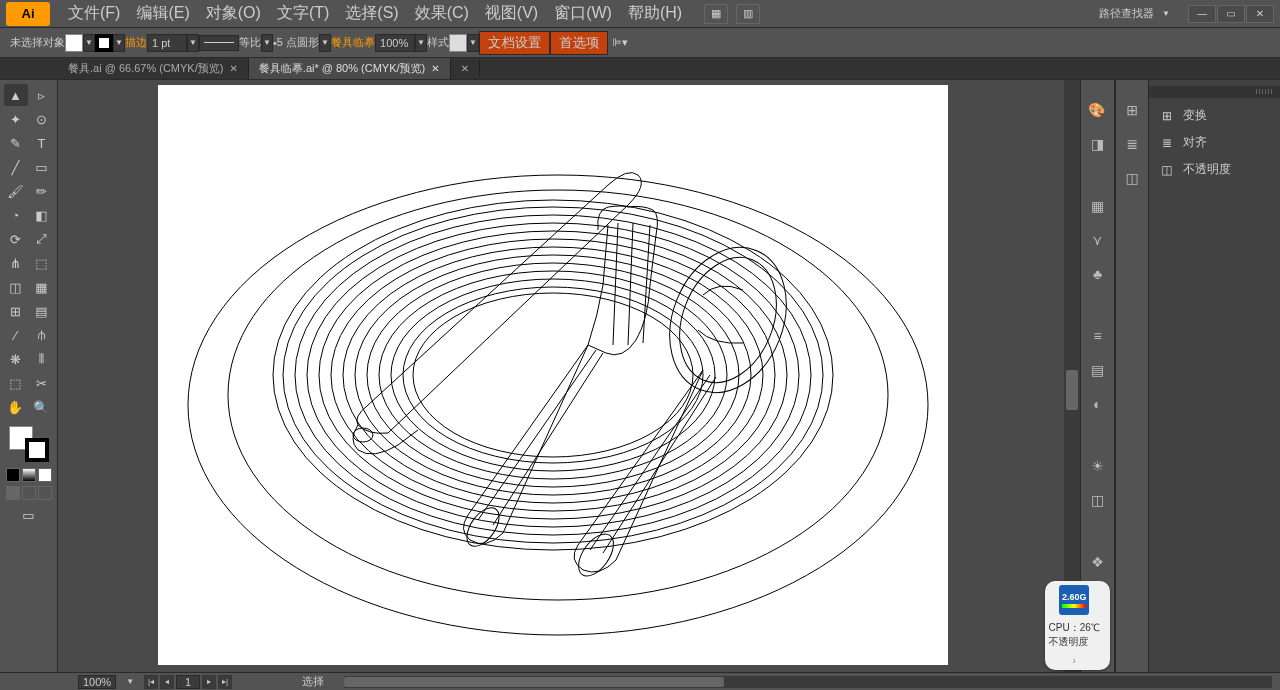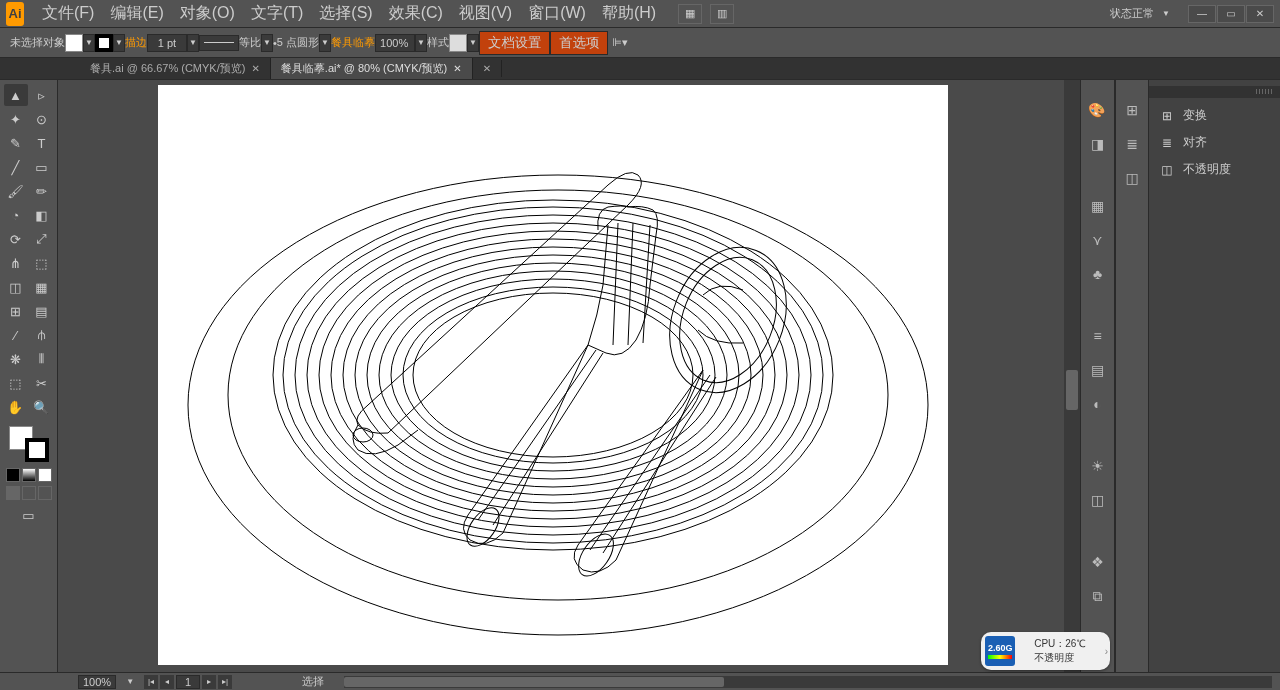--- a/index.html
+++ b/index.html
@@ -1,38 +1,38 @@
 <!DOCTYPE html>
 <html><head>
 <meta charset="utf-8">
 <style>
   * { margin: 0; padding: 0; box-sizing: border-box; font-family: "Microsoft YaHei", sans-serif; }
   body { width: 1280px; height: 690px; background: #4a4a4a; color: #ccc; font-size: 11px; overflow: hidden; position: relative; }
   
   
   .menubar { height: 28px; background: #535353; display: flex; align-items: center; padding: 0 6px; border-bottom: 1px solid #2a2a2a; }
-  .logo { width: 18px; height: 24px; background: #ff9a00; color: #404040; font-weight: bold; font-size: 13px; display: flex; align-items: center; justify-content: center; border-radius: 3px; margin-right: 10px; }
+  .logo { width: 44px; height: 24px; background: #ff9a00; color: #000000; font-weight: bold; font-size: 13px; display: flex; align-items: center; justify-content: center; border-radius: 3px; margin-right: 10px; }
   .menu-item { padding: 0 8px; cursor: pointer; font-size: 16px; }
   .menubar-right { margin-left: auto; display: flex; align-items: center; gap: 8px; }
   .win-controls { display: flex; gap: 1px; margin-left: 10px; }
   .win-btn { width: 28px; height: 18px; background: #4a4a4a; border: 1px solid #666; display: flex; align-items: center; justify-content: center; font-size: 10px; }
   .icon-btn { width: 24px; height: 20px; border: 1px solid #666; display:flex; align-items:center; justify-content:center; }
 
   
   .options-bar { height: 30px; background: #535353; display: flex; align-items: center; padding: 0 10px; border-bottom: 1px solid #2a2a2a; font-size: 11px; }
   .opt-label { color: #ff9a00; }
   .opt-input { background: #3a3a3a; border: 1px solid #2a2a2a; color: #ccc; padding: 1px 4px; height: 18px; font-size: 11px; }
   .swatch { width: 18px; height: 18px; border: 1px solid #888; }
   .dropdown-arrow { width: 12px; height: 18px; background: #3a3a3a; border:1px solid #2a2a2a; display:flex; align-items:center; justify-content:center; font-size:8px; }
   .opt-btn { background: #c2410c; border: 1px solid #2a2a2a; padding: 2px 8px; color: #ccc; }
   .stroke-line { width: 40px; height: 16px; background: #3a3a3a; border:1px solid #2a2a2a; display:flex; align-items:center; justify-content:center;}
   .stroke-line::after { content:""; width: 30px; height:1px; background:#ccc; }
 
   
-  .doc-tabs { height: 22px; background: #323232; display: flex; align-items: center; padding-left: 80px; border-bottom: 1px solid #2a2a2a; }
+  .doc-tabs { height: 22px; background: #323232; display: flex; align-items: center; padding-left: 58px; border-bottom: 1px solid #2a2a2a; }
   .doc-tab { padding: 3px 10px; font-size: 11px; color: #aaa; border-right: 1px solid #222; display:flex; align-items:center; gap:6px; }
   .doc-tab.active { background: #4a4a4a; color: #ddd; }
   .tab-close { font-size: 10px; }
 
   
   .main { display: flex; height: calc(690px - 28px - 30px - 22px - 18px); }
   
   
   .toolbox { width: 58px; background: #535353; display: flex; flex-direction: column; padding: 4px 2px; border-right: 1px solid #2a2a2a; }
   .tool-row { display: flex; justify-content: center; gap: 2px; margin-bottom: 2px; }
@@ -65,21 +65,21 @@
 
   
   .status-bar { height: 18px; background: #535353; display: flex; align-items: center; padding: 0 8px; gap: 10px; font-size: 11px; position:absolute; bottom:0; left:0; right:0; border-top:1px solid #2a2a2a;}
   .zoom-box { background:#3a3a3a; border:1px solid #2a2a2a; padding:0 4px; }
   .nav-arrows { display:flex; gap:2px; }
   .nav-arrow { width:14px; height:14px; background:#3a3a3a; display:flex; align-items:center; justify-content:center; font-size:8px;}
   .hscroll { flex:1; height:12px; background:#3a3a3a; position:relative; margin-left:10px;}
   .hthumb { position:absolute; left:0; top:1px; height:10px; width:380px; background:#666; border-radius:2px;}
 
   
-  .cpu-widget { position:absolute; right:170px; bottom:20px; background:#f0f0f0; border-radius:10px; padding:4px 2px 4px 4px; display:flex; align-items:center; gap:19px; color:#333; font-size:10px; box-shadow:0 1px 3px rgba(0,0,0,.4);}
+  .cpu-widget { position:absolute; right:170px; bottom:20px; background:#f0f0f0; border-radius:10px; padding:4px 10px 4px 4px; display:flex; align-items:center; gap:6px; color:#333; font-size:10px; box-shadow:0 1px 3px rgba(0,0,0,.4);flex-direction:column;}
   .cpu-badge { width:30px; height:30px; background:#1a5fb4; color:#fff; font-size:9px; font-weight:bold; display:flex; flex-direction:column; align-items:center; justify-content:center; border-radius:3px; line-height:1;}
   .cpu-badge-bar { width:24px; height:4px; background:linear-gradient(90deg,#0f0,#ff0,#f00); margin-top:2px;}
 
   svg { display:block; }
 </style>
 </head>
 <body>
 
 <div class="menubar">
   <div class="logo">Ai</div>
@@ -88,38 +88,38 @@
   <div class="menu-item">对象(O)</div>
   <div class="menu-item">文字(T)</div>
   <div class="menu-item">选择(S)</div>
   <div class="menu-item">效果(C)</div>
   <div class="menu-item">视图(V)</div>
   <div class="menu-item">窗口(W)</div>
   <div class="menu-item">帮助(H)</div>
   <div class="icon-btn" style="margin-left:14px">▦</div>
   <div class="icon-btn" style="margin-left:8px">▥</div>
   <div class="menubar-right">
-    <span>状态正常</span>
+    <span>路径查找器</span>
     <span style="font-size:8px">▼</span>
     <div class="win-controls">
       <div class="win-btn">—</div>
       <div class="win-btn">▭</div>
       <div class="win-btn">✕</div>
     </div>
   </div>
 </div>
 
 <div class="options-bar">
   <span>未选择对象</span>
   <div class="swatch" style="background:#fff"></div>
   <div class="dropdown-arrow">▼</div>
   <div class="swatch" style="background:#fff;border:4px solid #000"></div>
   <div class="dropdown-arrow">▼</div>
   <span class="opt-label">描边</span>
-  <input class="opt-input" style="width: 40px; text-align: center;" value="1 pt">
+  <input class="opt-input" style="width: 40px;" value="1 pt">
   <div class="dropdown-arrow">▼</div>
   <div class="stroke-line"></div>
   <span>等比</span>
   <div class="dropdown-arrow">▼</div>
   <span style="color:#ccc">•</span>
   <span>5 点圆形</span>
   <div class="dropdown-arrow">▼</div>
   <span class="opt-label">餐具临摹</span>
   <input class="opt-input" style="width: 40px;" value="100%">
   <div class="dropdown-arrow">▼</div>

